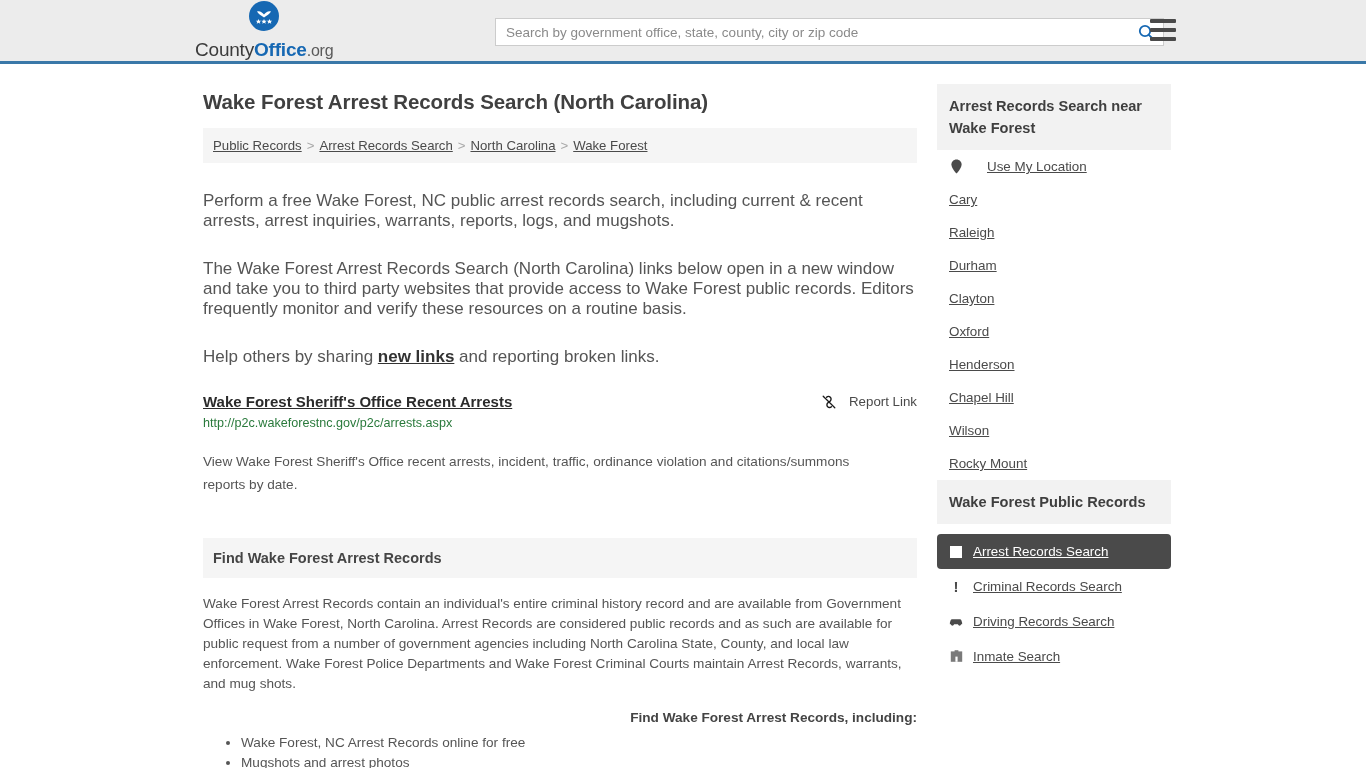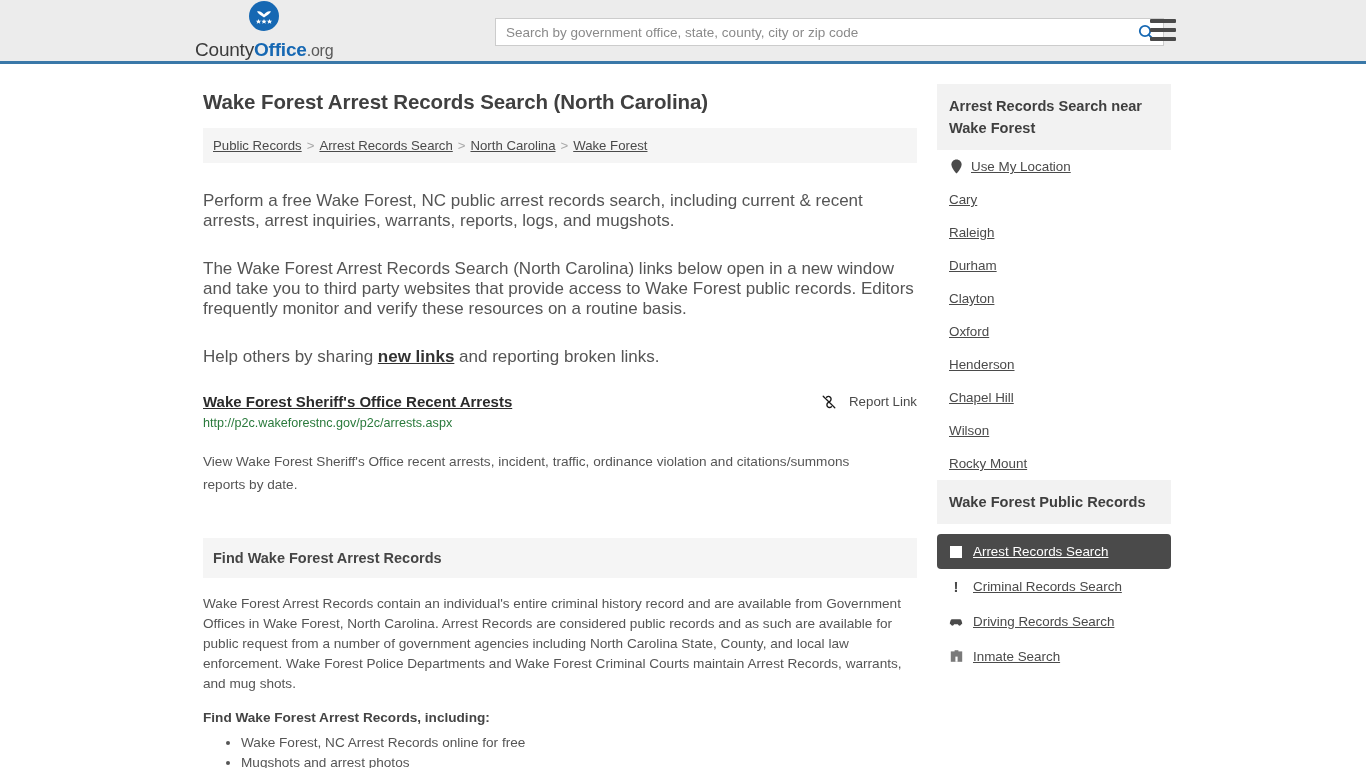--- a/index.html
+++ b/index.html
@@ -183,20 +183,21 @@
     font-size: 13.6px;
     line-height: 20px;
     color: #555555;
     margin-top: 16px;
   }
   .sub-head {
     font-size: 13.6px;
     font-weight: bold;
     color: #444444;
     margin-top: 16px;
+    text-align: right;
   }
   ul.bullets {
     margin: 8px 0 0 0;
     padding-left: 38px;
     list-style: disc;
   }
   ul.bullets li {
     font-size: 13.6px;
     color: #555555;
     line-height: 20px;
@@ -210,21 +211,21 @@
     font-size: 14.6px;
     font-weight: bold;
     color: #3f3f3f;
     line-height: 22px;
   }
   .side-head.first { margin-top: 20px; }
   .side-links { padding: 0; margin: 0; }
   .side-link-row {
     display: flex;
     align-items: center;
-    gap: 8px;
+    gap: 24px;
     padding: 9px 12px;
     font-size: 13.4px;
   }
   .side-link-row a {
     color: #4a4a4a;
     text-decoration: underline;
     cursor: pointer;
   }
   .side-icon {
     width: 14px;

